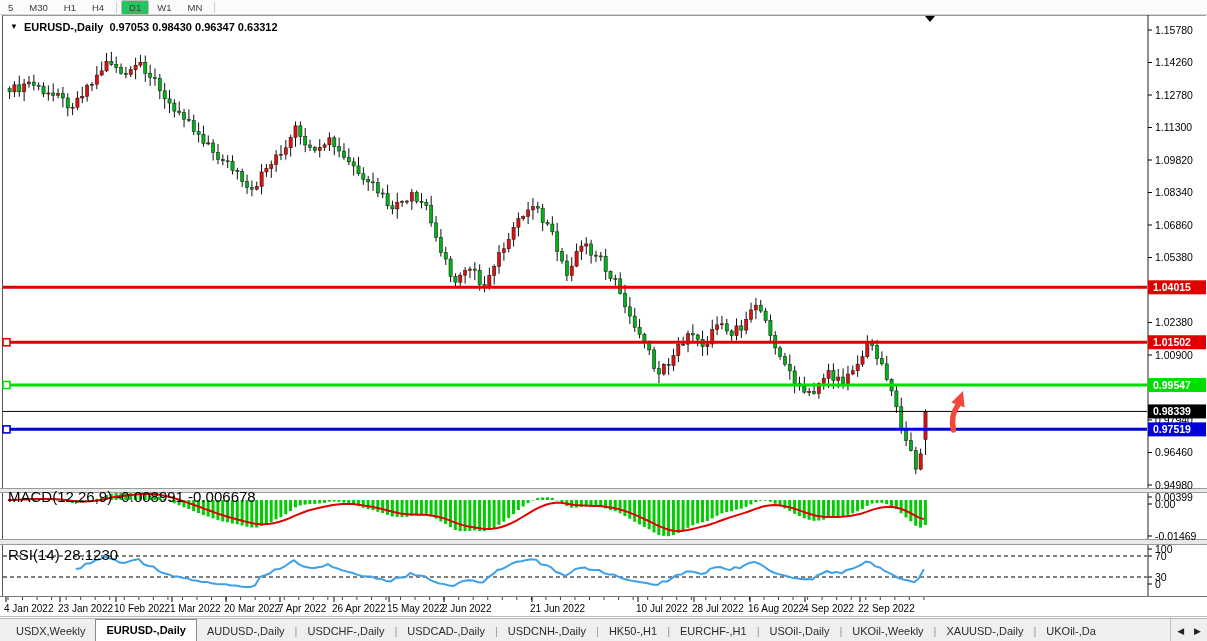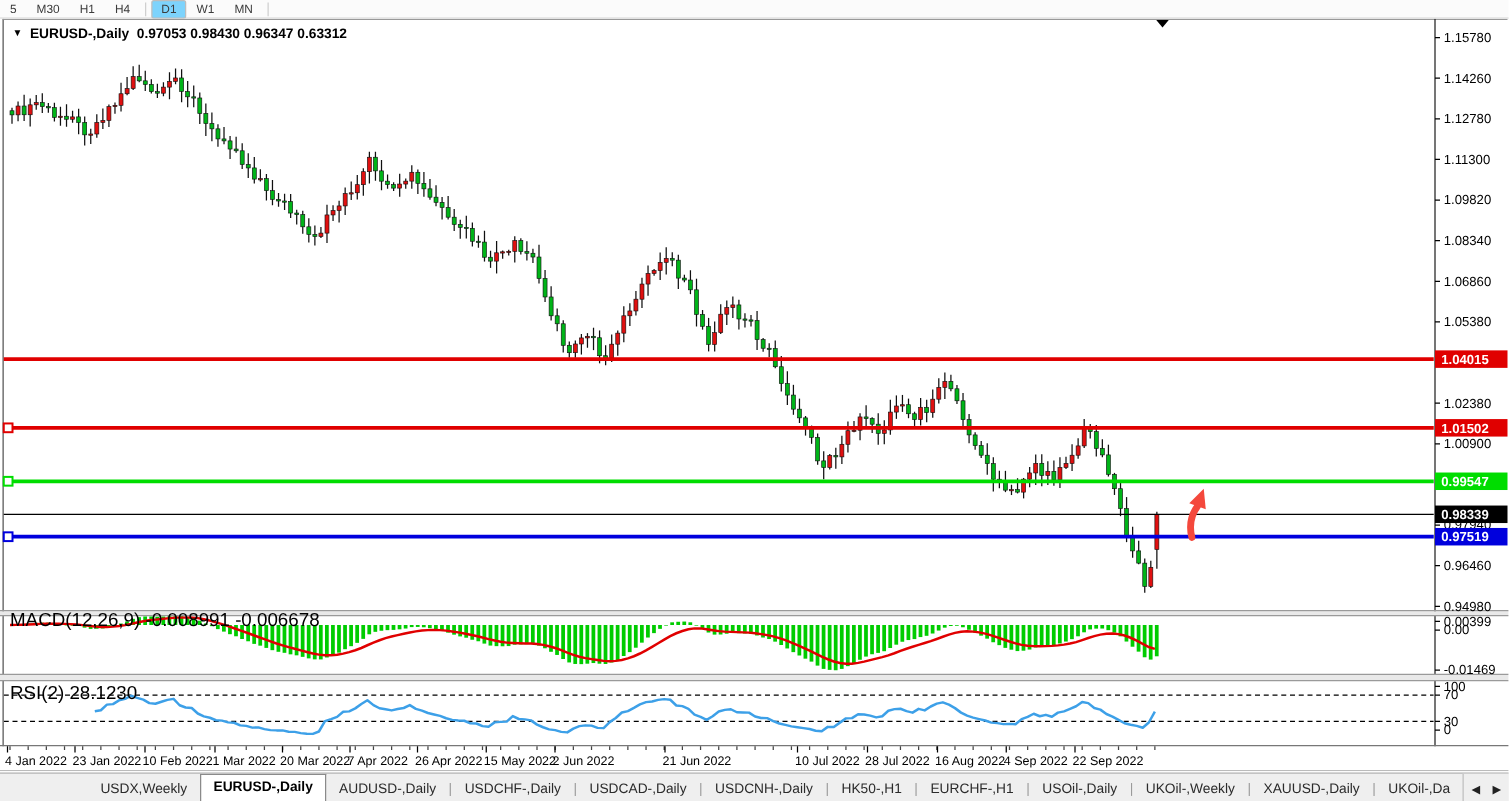--- a/index.html
+++ b/index.html
@@ -2,35 +2,35 @@
 <html><head>
 <meta charset="utf-8">
 <style>
   html,body{margin:0;padding:0;background:#fff;width:1207px;height:641px;overflow:hidden;
     font-family:"Liberation Sans",sans-serif;-webkit-font-smoothing:none;}
   #app{position:relative;width:1207px;height:641px;background:#fff;}
   
   #toolbar{position:absolute;left:0;top:0;width:1207px;height:14px;background:#fbfbfb;
     border-bottom:1px solid #d6d6d6;display:flex;align-items:center;font-size:9.5px;color:#3c3c3c;}
   .tfbtn{padding:0 7px;height:13px;line-height:13px;cursor:default;border:1px solid transparent;}
-  .tfbtn.active{background:#7dd3fc;border:1px solid #bdbdbd;border-radius:2px;}
+  .tfbtn.active{background:#22c55e;border:1px solid #bdbdbd;border-radius:2px;}
   .tfsep{width:1px;height:11px;background:#cfcfcf;margin:0 4px;}
   
   #chartwin{position:absolute;left:0;top:15px;width:1207px;height:602px;background:#fff;}
   #cv{position:absolute;left:0;top:0;}
   #chart-title{position:absolute;left:10px;top:6px;font-size:11px;font-weight:bold;color:#000;
     display:flex;gap:6px;align-items:center;white-space:nowrap;}
   #chart-title .dd{font-size:8px;position:relative;top:-1px;cursor:pointer;}
   .indlabel{position:absolute;font-size:15px;color:#000;white-space:nowrap;}
   #macd-label{left:8px;top:473px;}
   #rsi-label{left:8px;top:531px;}
   
   #tabbar{position:absolute;left:0;top:618px;width:1207px;height:23px;background:#efefef;
     border-top:1px solid #b5b5b5;display:flex;align-items:flex-end;font-size:11px;color:#2b2b2b;}
-  #tabstrip{display:flex;align-items:flex-end;height:23px;overflow:hidden;flex:1;padding-left:6px;justify-content:flex-end;}
+  #tabstrip{display:flex;align-items:flex-end;height:23px;overflow:hidden;flex:1;padding-left:6px;}
   .tab{padding:3px 10px 4px 10px;height:14px;line-height:14px;cursor:pointer;white-space:nowrap;}
   .tab.active{background:#fff;border:1px solid #8a8a8a;border-bottom:none;font-weight:bold;
     padding-bottom:5px;color:#000;}
   .tabsep{color:#9a9a9a;padding:3px 0 4px 0;height:14px;line-height:14px;}
   #tabscroll{display:flex;align-items:center;height:23px;border-left:1px solid #c0c0c0;
     padding:0 6px;gap:10px;font-size:9px;color:#222;background:#efefef;}
   #tabscroll span{cursor:pointer;}
 </style>
 </head>
 <body>
@@ -820,21 +820,21 @@
       <span>EURUSD-,Daily</span>
       <span>0.97053 0.98430 0.96347 0.63312</span>
     </div>
 
     <div id="macd-label" class="indlabel">
       <span>MACD(12,26,9)</span>
       <span>-0.008991 -0.006678</span>
     </div>
 
     <div id="rsi-label" class="indlabel">
-      <span>RSI(2)</span>
+      <span>RSI(14)</span>
       <span>28.1230</span>
     </div>
   </div>
 
   <div id="tabbar">
     <div id="tabstrip">
         <div class="tab">USDX,Weekly</div>
         <div class="tab active">EURUSD-,Daily</div>
         <div class="tab">AUDUSD-,Daily</div>
         <span class="tabsep">|</span>

